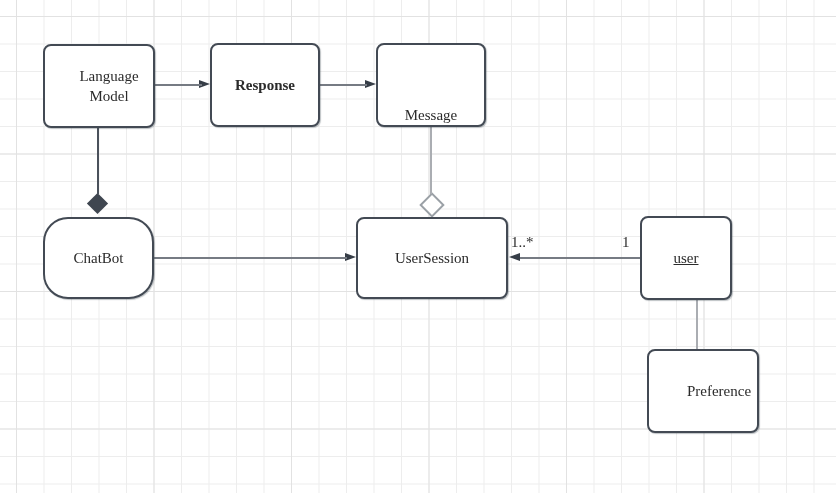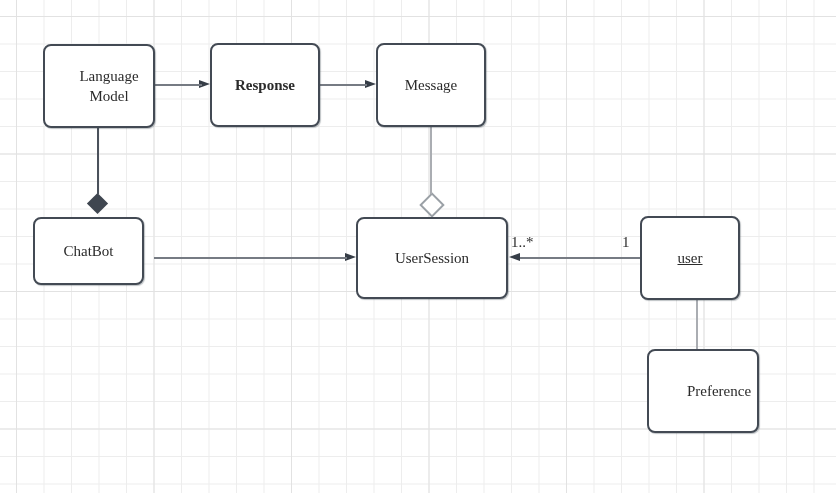--- a/index.html
+++ b/index.html
@@ -29,24 +29,24 @@
     box-sizing:border-box;
     display:flex;align-items:center;justify-content:center;
     text-align:center;
     font-size:15px;line-height:20px;color:#2b2b2b;
     box-shadow:1px 1px 1px rgba(70,80,90,0.35);
     z-index:2;
   }
   .node .lbl{padding:0 10px;}
   .n-language-model{left:43px;top:44px;width:112px;height:84px;padding-left:20px;}
   .n-response{left:210px;top:43px;width:110px;height:84px;font-weight:bold;}
-  .n-message{left:376px;top:43px;width:110px;height:84px;}
-  .n-chatbot{left:33px;top:217px;width:111px;height:68px;}
+  .n-message{left:376px;top:43px;width:110px;height:84px;align-items:flex-end;}
+  .n-chatbot{left:43px;top:217px;width:111px;height:82px;border-radius:25px;}
   .n-user-session{left:356px;top:217px;width:152px;height:82px;}
-  .n-user{left:640px;top:216px;width:100px;height:84px;text-decoration:underline;}
+  .n-user{left:640px;top:216px;width:92px;height:84px;text-decoration:underline;}
   .n-preference{left:647px;top:349px;width:112px;height:84px;padding-left:32px;}
 
   .edge{position:absolute;z-index:1;}
   .hline{height:1.5px;background:#767b83;}
   .vline-dark{width:1.5px;background:#4a515b;}
   .vline-gray{width:2px;background:#aaadb2;}
 
   .arrow-right{
     width:0;height:0;position:absolute;
     border-top:4.5px solid transparent;

